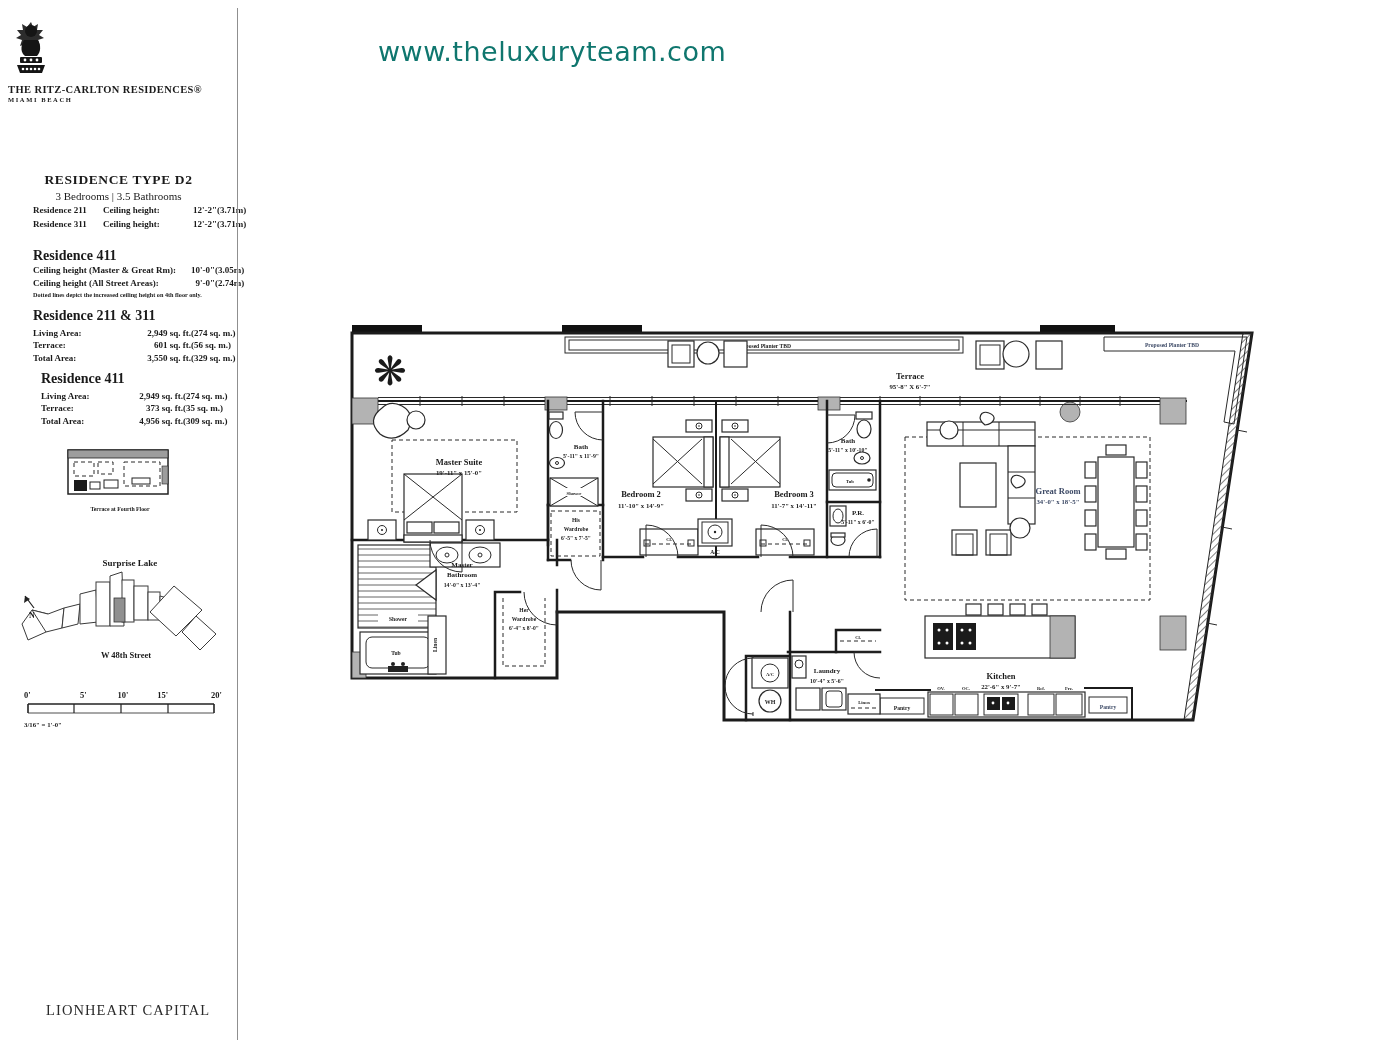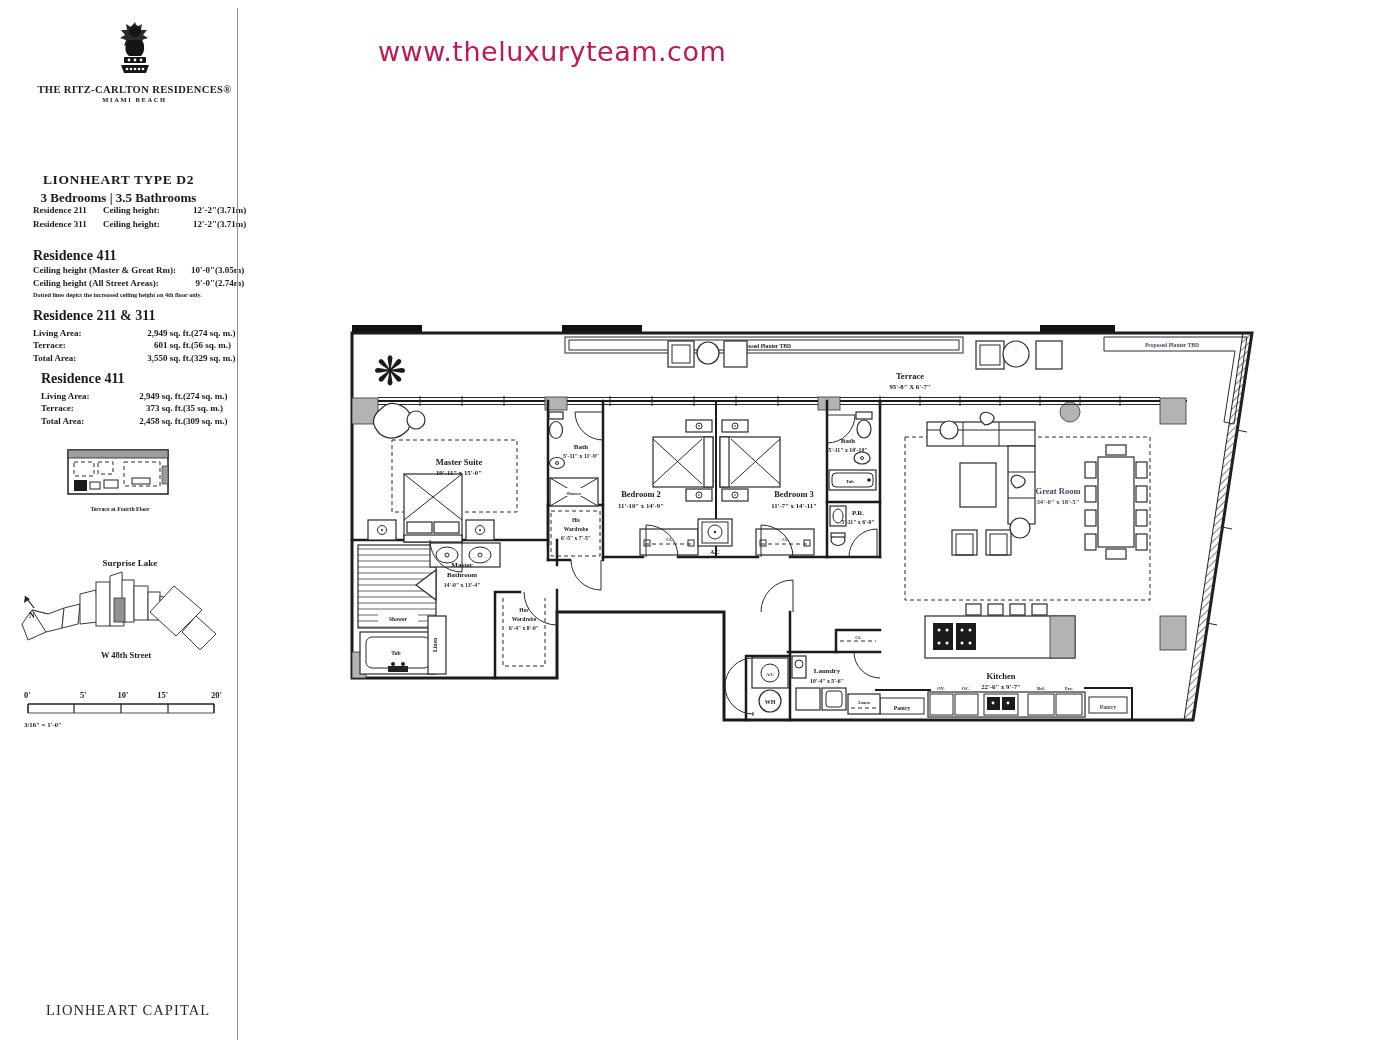--- a/index.html
+++ b/index.html
@@ -2,41 +2,41 @@
 <html><head>
 <meta charset="utf-8">
 <style>
   html,body{margin:0;padding:0;}
   body{width:1388px;height:1051px;position:relative;background:#fff;overflow:hidden;
        font-family:"Liberation Serif",serif;color:#1a1a1a;}
   .abs{position:absolute;}
   
   #sidebar{position:absolute;left:0;top:0;width:237px;height:1051px;}
   .divider{position:absolute;left:237px;top:8px;width:1px;height:1032px;background:#8f8f8f;}
-  .brand{position:absolute;left:16px;top:20px;width:237px;text-align:center;}
+  .brand{position:absolute;left:8px;top:20px;width:237px;}
   .brand-name{font-size:10.5px;font-weight:bold;letter-spacing:.4px;text-transform:uppercase;margin-top:2px;}
   .brand-loc{font-size:6.5px;font-weight:bold;letter-spacing:1.6px;text-transform:uppercase;margin-top:1px;}
   .title{position:absolute;left:0;top:172px;width:237px;text-align:center;font-size:13.5px;font-weight:bold;letter-spacing:.6px;}
-  .subtitle{position:absolute;left:0;top:190px;width:237px;text-align:center;font-size:13px;font-weight:bold;}
+  .subtitle{position:absolute;left:0;top:190px;width:237px;text-align:center;font-size:11px;font-weight:normal;}
   .crow{display:grid;grid-template-columns:70px 82px 32px 46px;font-size:9px;font-weight:bold;line-height:13.5px;}
   .crow .v,.krow .v{text-align:right;}
   .crow .m,.krow .m,.arow .m{text-align:left;}
   .krow{display:grid;grid-template-columns:150px 32px 46px;font-size:9px;font-weight:bold;line-height:12.5px;}
   .heading9{font-size:14px;font-weight:bold;}
   .note{font-size:6.2px;font-weight:bold;}
   .arow{display:grid;grid-template-columns:62px 96px 52px;font-size:9px;font-weight:bold;line-height:12.3px;}
   .arow .v{text-align:right;}
   .caption{font-size:5.8px;font-weight:bold;text-align:center;}
   .scale-labels{display:grid;grid-template-columns:repeat(5,1fr);font-size:8.5px;font-weight:bold;}
   .scale-labels span{text-align:center;}
   .scale-note{font-size:6.8px;font-weight:bold;margin-top:3px;}
   .footer{position:absolute;left:46px;top:1002px;font-size:14.5px;letter-spacing:1.1px;color:#2a2a2a;}
   
   .website{position:absolute;left:378px;top:36px;font-family:"DejaVu Sans",sans-serif;
-           font-size:27px;color:#be185d;letter-spacing:.5px;}
+           font-size:27px;color:#0f766e;letter-spacing:.5px;}
   
   svg text{font-family:"Liberation Serif",serif;fill:#1a1a1a;}
   .rname{font-size:8.5px;font-weight:bold;}
   .rdim{font-size:6.8px;font-weight:bold;}
   .sname{font-size:7px;font-weight:bold;}
   .sdim{font-size:5.8px;font-weight:bold;}
   .micro{font-size:5.6px;font-weight:bold;}
   .nano{font-size:4.6px;font-weight:bold;}
   .blue{fill:#3d4a66;}
   .wall{stroke:#1b1b1b;fill:none;stroke-linecap:square;}
@@ -68,21 +68,21 @@
           <circle cx="19" cy="49" r="1.3"></circle>
           <circle cx="23" cy="49" r="1.3"></circle>
         <circle cx="27" cy="49" r="1.3"></circle>
           <circle cx="31" cy="49" r="1.3"></circle>
       </g>
     </svg>
     <div class="brand-name">The Ritz-Carlton Residences®</div>
     <div class="brand-loc">Miami Beach</div>
   </div>
 
-  <div class="title">LIONHEART TYPE D2</div>
+  <div class="title">RESIDENCE TYPE D2</div>
   <div class="subtitle">3 Bedrooms | 3.5 Bathrooms</div>
 
   <div class="abs" style="left:33px;top:204px;width:206px;">
     <div class="crow">
       <span>Residence 211</span>
       <span>Ceiling height:</span>
       <span class="v">12'-2"</span>
       <span class="m">(3.71m)</span>
     </div>
     <div class="crow">
@@ -134,21 +134,21 @@
       <span class="v">2,949  sq. ft.</span>
       <span class="m">(274 sq. m.)</span>
     </div>
     <div class="arow" style="grid-template-columns:58px 84px 52px;">
       <span>Terrace:</span>
       <span class="v">373  sq. ft.</span>
       <span class="m">(35 sq. m.)</span>
     </div>
     <div class="arow" style="grid-template-columns:58px 84px 52px;">
       <span>Total Area:</span>
-      <span class="v">2,458  sq. ft.</span>
+      <span class="v">4,956  sq. ft.</span>
       <span class="m">(309 sq. m.)</span>
     </div>
   </div>
 
   <div class="abs" style="left:66px;top:448px;width:108px;">
     <svg width="108" height="54" viewBox="0 0 108 54">
       <rect x="2" y="2" width="100" height="44" fill="#fff" stroke="#222" stroke-width="1.5"></rect>
       <rect x="2" y="2" width="100" height="8" fill="#9d9d9d" stroke="#222" stroke-width=".8"></rect>
       <rect x="8" y="14" width="20" height="14" class="dash"></rect>
       <rect x="32" y="14" width="15" height="12" class="dash"></rect>

